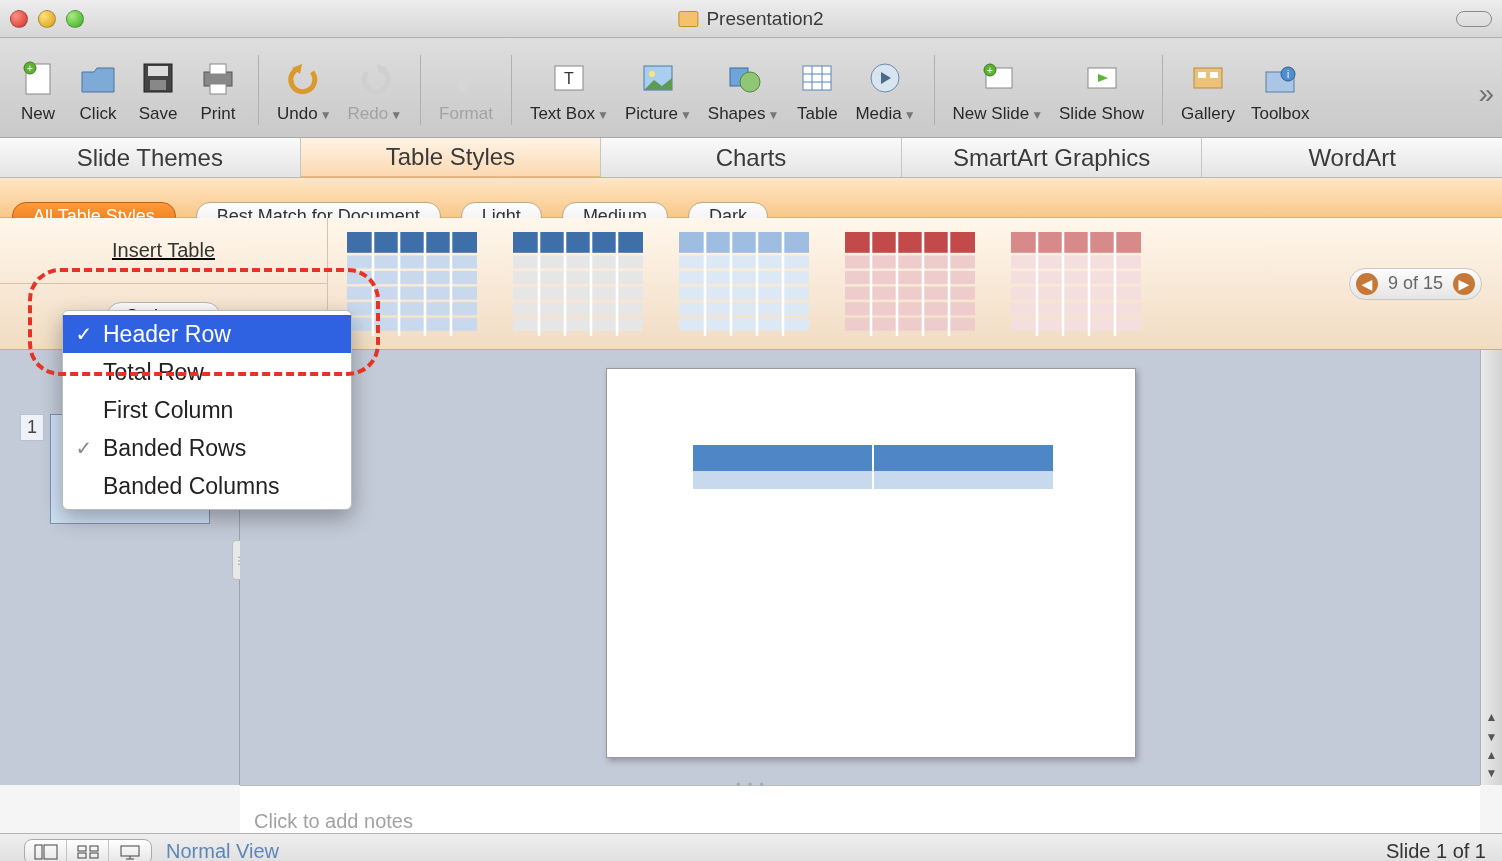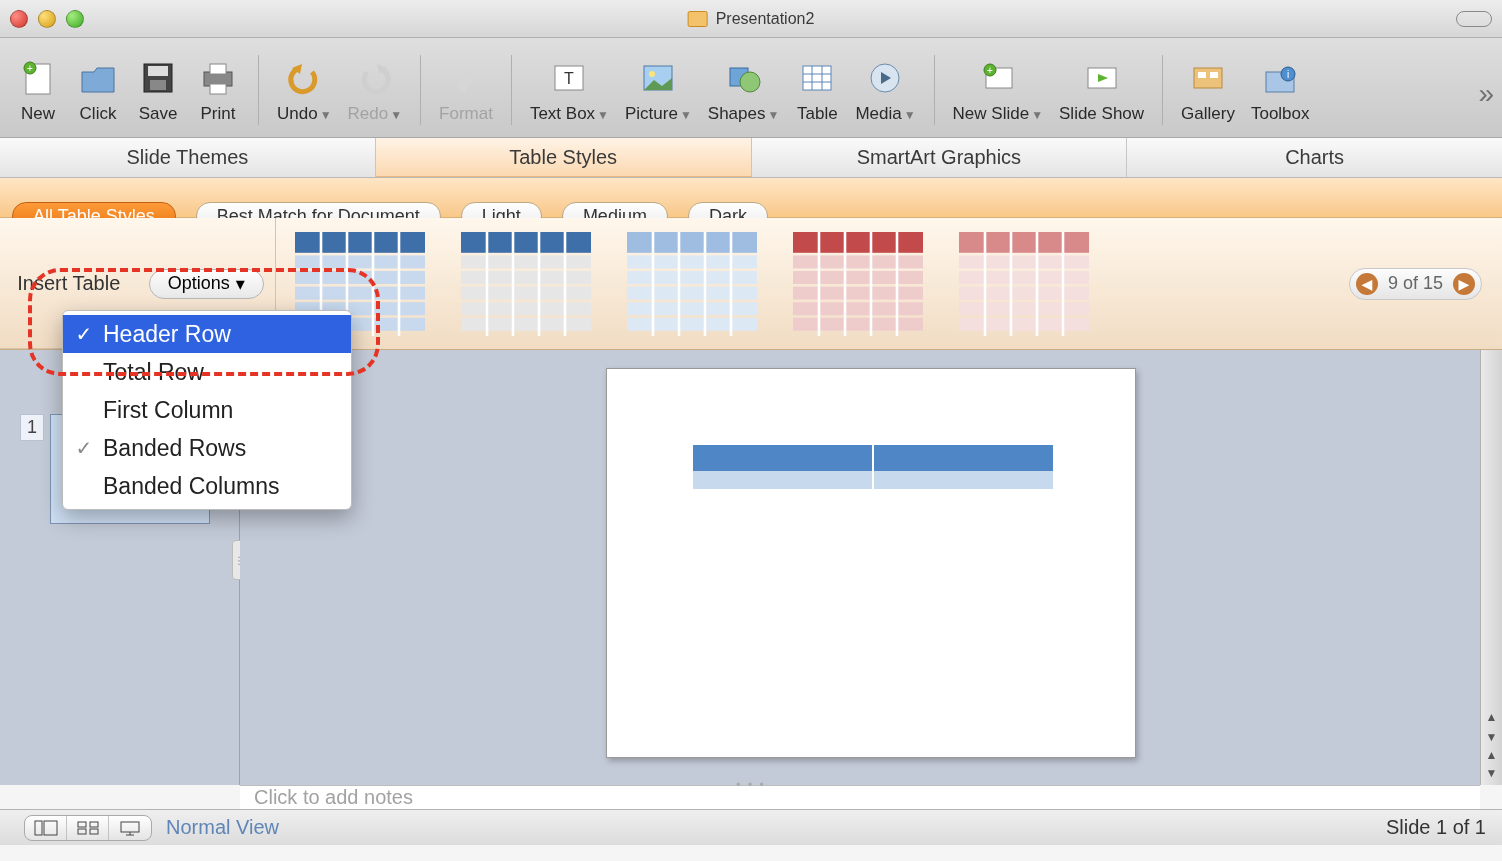--- a/index.html
+++ b/index.html
@@ -11,21 +11,21 @@
     background: linear-gradient(#ededed, #d6d6d6);
     border-bottom: 1px solid #b0b0b0;
     display: flex; align-items: center; padding: 0 10px;
     position: relative;
   }
   .traffic-lights { display: flex; gap: 10px; }
   .tl { width: 18px; height: 18px; border-radius: 50%; border: 1px solid rgba(0,0,0,0.25); }
   .tl-red { background: radial-gradient(circle at 30% 30%, #ff8f86, #d1332a); }
   .tl-yellow { background: radial-gradient(circle at 30% 30%, #ffe07a, #d49b12); }
   .tl-green { background: radial-gradient(circle at 30% 30%, #a6ec80, #3cab22); }
-  .titlebar-title { position: absolute; left: 50%; transform: translateX(-50%); display: flex; align-items: center; gap: 8px; color: #3a3a3a; font-size: 16px; }
+  .titlebar-title { position: absolute; left: 50%; transform: translateX(-50%); display: flex; align-items: center; gap: 8px; color: #3a3a3a; font-size: 19px; }
   .titlebar-icon { width: 20px; height: 16px; background: #f4c26b; border: 1px solid #c98b24; border-radius: 2px; position: relative; }
   .titlebar-pill { position: absolute; right: 10px; width: 36px; height: 16px; border: 1.5px solid #8a8a8a; border-radius: 10px; }
 
   
   .toolbar {
     height: 100px;
     background: linear-gradient(#dedede, #c9c9c9);
     border-bottom: 1px solid #a8a8a8;
     display: flex; align-items: center; padding: 4px 8px 0 8px;
     position: relative;
@@ -43,21 +43,21 @@
 
   
   .ribbon-tabs {
     height: 40px;
     background: linear-gradient(#f2f2f2, #e0e0e0);
     border-bottom: 1px solid #b8b8b8;
     display: flex;
   }
   .rtab {
     flex: 1; display: flex; align-items: center; justify-content: center;
-    font-size: 20px; color: #3a3a3a;
+    font-size: 24px; color: #3a3a3a;
     border-right: 1px solid #c6c6c6;
     background: linear-gradient(#fafafa, #e4e4e4);
   }
   .rtab:last-child { border-right: none; }
   .rtab.active {
     background: linear-gradient(#fff3e6, #fbd9b1);
     border-bottom: 1px solid #e8b87c;
   }
 
   
@@ -77,22 +77,22 @@
 
   
   .gallery {
     height: 132px;
     background: linear-gradient(#fff7ec, #f1dcc3);
     border-bottom: 1px solid #c9ad88;
     position: relative;
     display: flex;
   }
   .gallery-left {
-    width: 276px; border-right: 1px solid #d7c3a7;
-    display: flex; 
+    width: 328px; border-right: 1px solid #d7c3a7;
+    display: flex; flex-direction: column; text-decoration: underline;
   }
   .gallery-left-top {
     flex: 1; display: flex; align-items: center; justify-content: center;
     border-bottom: 1px solid #d7c3a7; font-size: 20px; color: #333;
   }
   .gallery-left-bottom {
     flex: 1; display: flex; align-items: center; justify-content: center;
   }
   .options-btn {
     height: 30px; padding: 0 18px; border-radius: 15px;
@@ -144,22 +144,22 @@
   .tbl-hdr > div:last-child { border-right: none; }
   .tbl-row { height: 18px; background: #c7d9ec; display: flex; }
   .tbl-row > div { flex:1; border-right: 2px solid #fff; }
   .tbl-row > div:last-child { border-right: none; }
 
   .vscroll { position: absolute; right: 0; top: 0; bottom: 0; width: 22px; background: linear-gradient(90deg,#eaeaea,#d3d3d3); border-left: 1px solid #b0b0b0; }
   .vscroll .arrow { height: 20px; display: flex; align-items: center; justify-content: center; color: #555; font-size: 12px; }
 
   
   .notes-bar {
-    height: 24px; background: #fff; border-top: 1px solid #bdbdbd;
-    display: flex; align-items: center; padding: 0 14px; color: #a2a2a2; font-size: 20px;
+    height: 48px; background: #fff; border-top: 1px solid #bdbdbd;
+    display: flex; align-items: flex-end; padding: 0 14px; color: #a2a2a2; font-size: 20px;
     margin-left: 240px; margin-right: 22px;
   }
   .notes-dots { position: absolute; left: 50%; transform: translateX(-50%); top: -7px; color: #aaa; letter-spacing: 2px; font-size: 12px; }
 
   
   .statusbar {
     height: 36px; background: linear-gradient(#efefef,#dcdcdc);
     border-top: 1px solid #b4b4b4; display: flex; align-items: center;
     padding: 0 24px; gap: 14px; position: relative;
   }
@@ -370,22 +370,23 @@
       </div>
       <span class="lbl">Toolbox</span>
     </div>
   </div>
   <div class="tb-overflow">»</div>
 </div>
 
 <div class="ribbon-tabs">
   <div class="rtab">Slide Themes</div>
   <div class="rtab active">Table Styles</div>
+  <div class="rtab">Charts</div>
   <div class="rtab">SmartArt Graphics</div>
-  <div class="rtab">Charts</div>
+  <div class="rtab">WordArt</div>
 </div>
 
 <div class="subribbon">
   <div class="pill active">All Table Styles</div>
   <div class="pill">Best Match for Document</div>
   <div class="pill">Light</div>
   <div class="pill">Medium</div>
   <div class="pill">Dark</div>
 </div>
 

